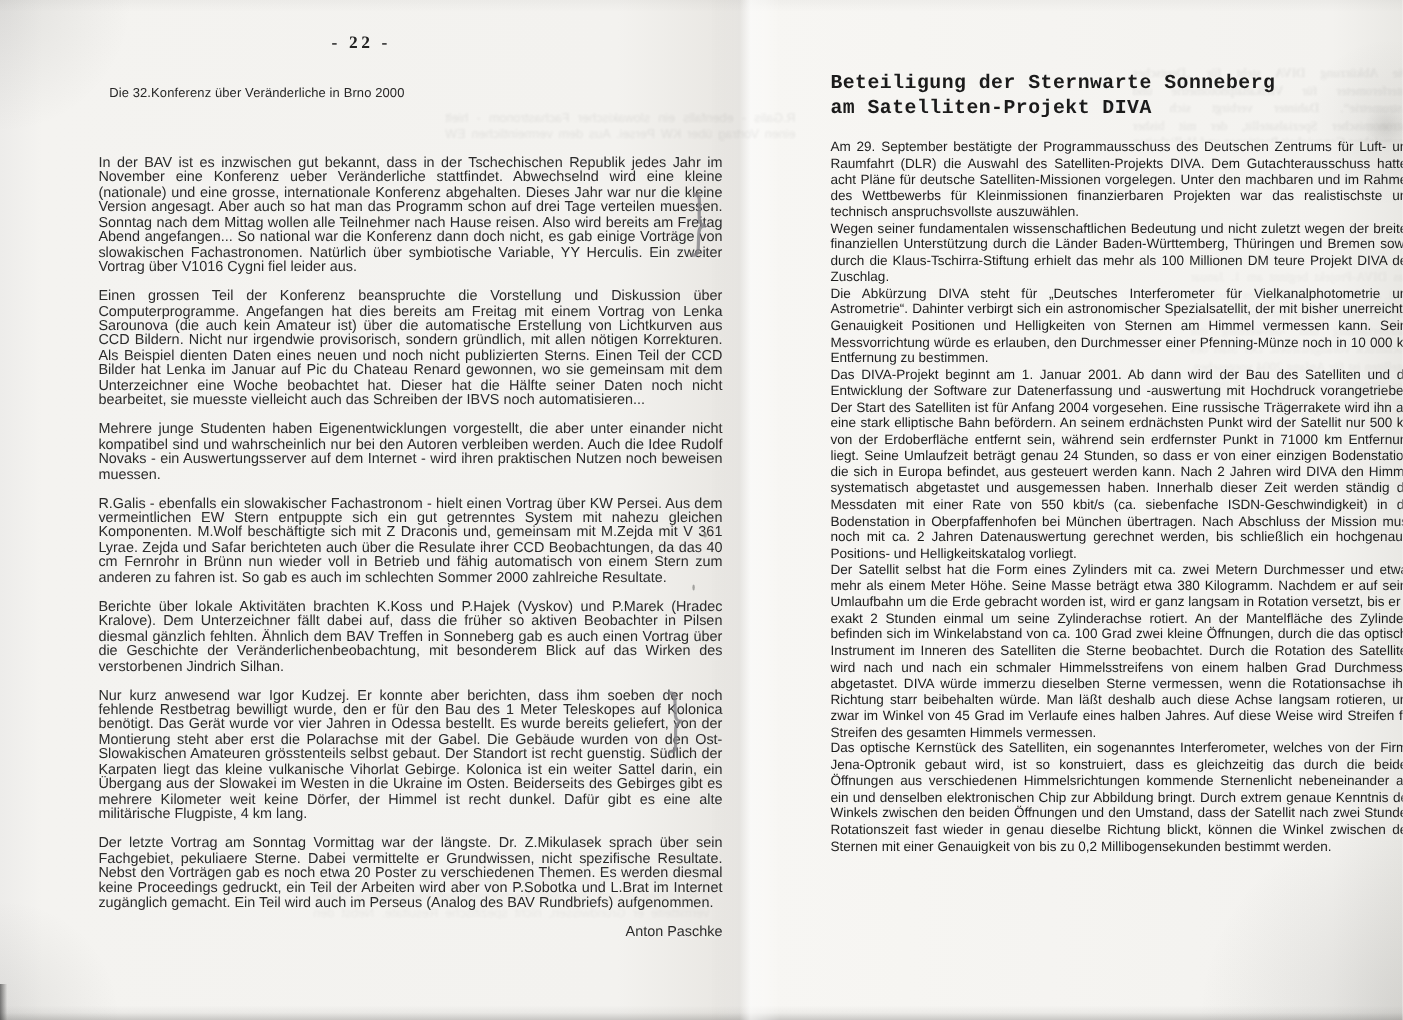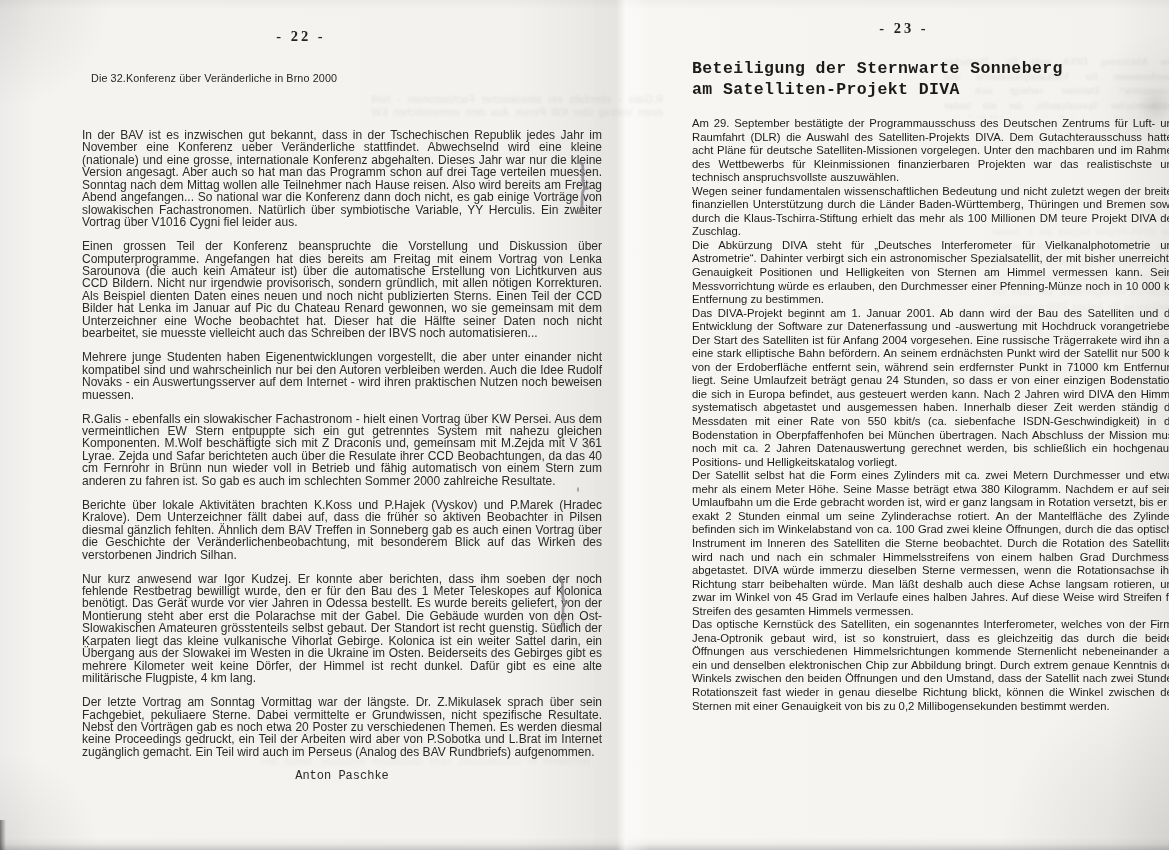--- a/index.html
+++ b/index.html
@@ -52,21 +52,21 @@
     position: absolute; left: 10px; top: 72px;
     font-size: 10.8px; font-weight: 400; color: #272727;
     letter-spacing: 0.1px;
   }
   .lbody {
     position: absolute; left: 1px; top: 129px; width: 520px;
     font-size: 12px; line-height: 12.45px;
     text-align: justify; color: #2b2b2b;
   }
   .lbody p { margin: 0 0 11.5px 0; }
-  .lbody .sig { margin-top: 3px; text-align: center; font-family: Liberation Mono, monospace; }
+  .lbody .sig { margin-top: 3px; text-align: right; }
 
   .rtitle {
     position: absolute; left: 0; top: 59px;
     font-family: Liberation Mono, monospace;
     font-size: 16.5px; font-weight: 700; line-height: 20.5px;
     letter-spacing: 0.4px; color: #1b1b1b;
   }
   .rbody {
     position: absolute; left: 0; top: 117px; width: 487px;
     font-family: Liberation Sans, sans-serif;
@@ -148,21 +148,20 @@
       <p>Mehrere junge Studenten haben Eigenentwicklungen vorgestellt, die aber unter einander nicht kompatibel sind und wahrscheinlich nur bei den Autoren verbleiben werden. Auch die Idee Rudolf Novaks - ein Auswertungsserver auf dem Internet - wird ihren praktischen Nutzen noch beweisen muessen.</p>
       <p>R.Galis - ebenfalls ein slowakischer Fachastronom - hielt einen Vortrag über KW Persei. Aus dem vermeintlichen EW Stern entpuppte sich ein gut getrenntes System mit nahezu gleichen Komponenten. M.Wolf beschäftigte sich mit Z Draconis und, gemeinsam mit M.Zejda mit V 361 Lyrae. Zejda und Safar berichteten auch über die Resulate ihrer CCD Beobachtungen, da das 40 cm Fernrohr in Brünn nun wieder voll in Betrieb und fähig automatisch von einem Stern zum anderen zu fahren ist. So gab es auch im schlechten Sommer 2000 zahlreiche Resultate.</p>
       <p>Berichte über lokale Aktivitäten brachten K.Koss und P.Hajek (Vyskov) und P.Marek (Hradec Kralove). Dem Unterzeichner fällt dabei auf, dass die früher so aktiven Beobachter in Pilsen diesmal gänzlich fehlten. Ähnlich dem BAV Treffen in Sonneberg gab es auch einen Vortrag über die Geschichte der Veränderlichenbeobachtung, mit besonderem Blick auf das Wirken des verstorbenen Jindrich Silhan.</p>
       <p>Nur kurz anwesend war Igor Kudzej. Er konnte aber berichten, dass ihm soeben der noch fehlende Restbetrag bewilligt wurde, den er für den Bau des 1 Meter Teleskopes auf Kolonica benötigt. Das Gerät wurde vor vier Jahren in Odessa bestellt. Es wurde bereits geliefert, von der Montierung steht aber erst die Polarachse mit der Gabel. Die Gebäude wurden von den Ost-Slowakischen Amateuren grösstenteils selbst gebaut. Der Standort ist recht guenstig. Südlich der Karpaten liegt das kleine vulkanische Vihorlat Gebirge. Kolonica ist ein weiter Sattel darin, ein Übergang aus der Slowakei im Westen in die Ukraine im Osten. Beiderseits des Gebirges gibt es mehrere Kilometer weit keine Dörfer, der Himmel ist recht dunkel. Dafür gibt es eine alte militärische Flugpiste, 4 km lang.</p>
       <p>Der letzte Vortrag am Sonntag Vormittag war der längste. Dr. Z.Mikulasek sprach über sein Fachgebiet, pekuliaere Sterne. Dabei vermittelte er Grundwissen, nicht spezifische Resultate. Nebst den Vorträgen gab es noch etwa 20 Poster zu verschiedenen Themen. Es werden diesmal keine Proceedings gedruckt, ein Teil der Arbeiten wird aber von P.Sobotka und L.Brat im Internet zugänglich gemacht. Ein Teil wird auch im Perseus (Analog des BAV Rundbriefs) aufgenommen.</p>
       <p class="sig">Anton Paschke</p>
     </div>
   </div>
 
   <div class="page page-right">
-    <div class="pnum pnum-right">- 23 -</div>
 
     <div class="bleed bleed-right-top">Die Abkürzung DIVA steht für „Deutsches Interferometer für Vielkanalphotometrie und Astrometrie“. Dahinter verbirgt sich ein astronomischer Spezialsatellit, der mit bisher unerreichter Genauigkeit Positionen und Helligkeiten von Sternen am Himmel vermessen kann. Seine Messvorrichtung würde es erlauben, den Durchmesser einer Pfenning-Münze noch in 10 000 km Entfernung zu bestimmen.</div>
     <div class="bleed bleed-right-mid">Das DIVA-Projekt beginnt am 1. Januar 2001. Ab dann wird der Bau des Satelliten und die Entwicklung der Software zur Datenerfassung und -auswertung mit Hochdruck vorangetrieben. Der Start des Satelliten ist für Anfang 2004 vorgesehen. Eine russische Trägerrakete wird ihn auf eine stark elliptische Bahn befördern. An seinem erdnächsten Punkt wird der Satellit nur 500 km von der Erdoberfläche entfernt sein, während sein erdfernster Punkt in 71000 km Entfernung liegt. Seine Umlaufzeit beträgt genau 24 Stunden, so dass er von einer einzigen Bodenstation, die sich in Europa befindet, aus gesteuert werden kann. Nach 2 Jahren wird DIVA den Himmel systematisch abgetastet und ausgemessen haben. Innerhalb dieser Zeit werden ständig die Messdaten mit einer Rate von 550 kbit/s (ca. siebenfache ISDN-Geschwindigkeit) in die Bodenstation in Oberpfaffenhofen bei München übertragen. Nach Abschluss der Mission muss noch mit ca. 2 Jahren Datenauswertung gerechnet werden, bis schließlich ein hochgenauer Positions- und Helligkeitskatalog vorliegt.</div>
 
     <h1 class="rtitle">
       <span>Beteiligung der Sternwarte Sonneberg</span><br>
       <span>am Satelliten-Projekt DIVA</span>
     </h1>
 
     <div class="rbody">

